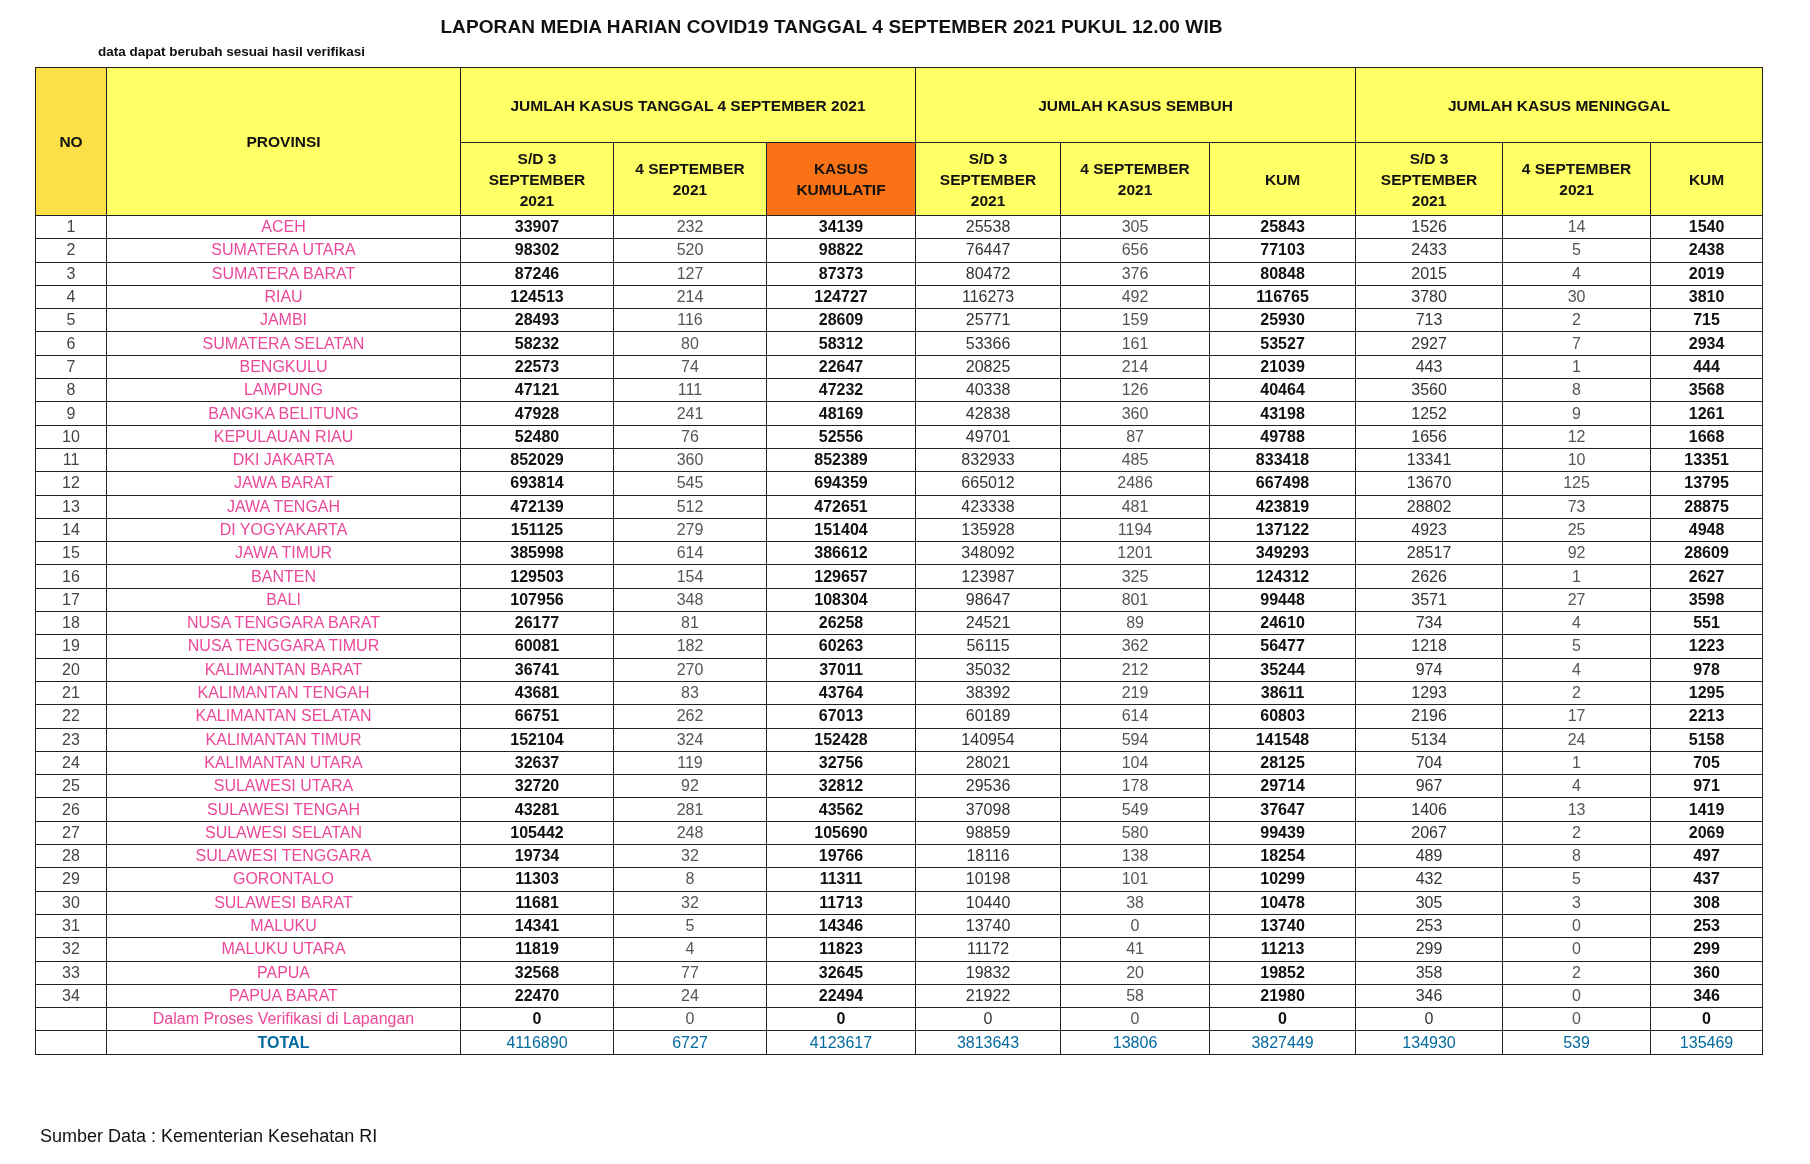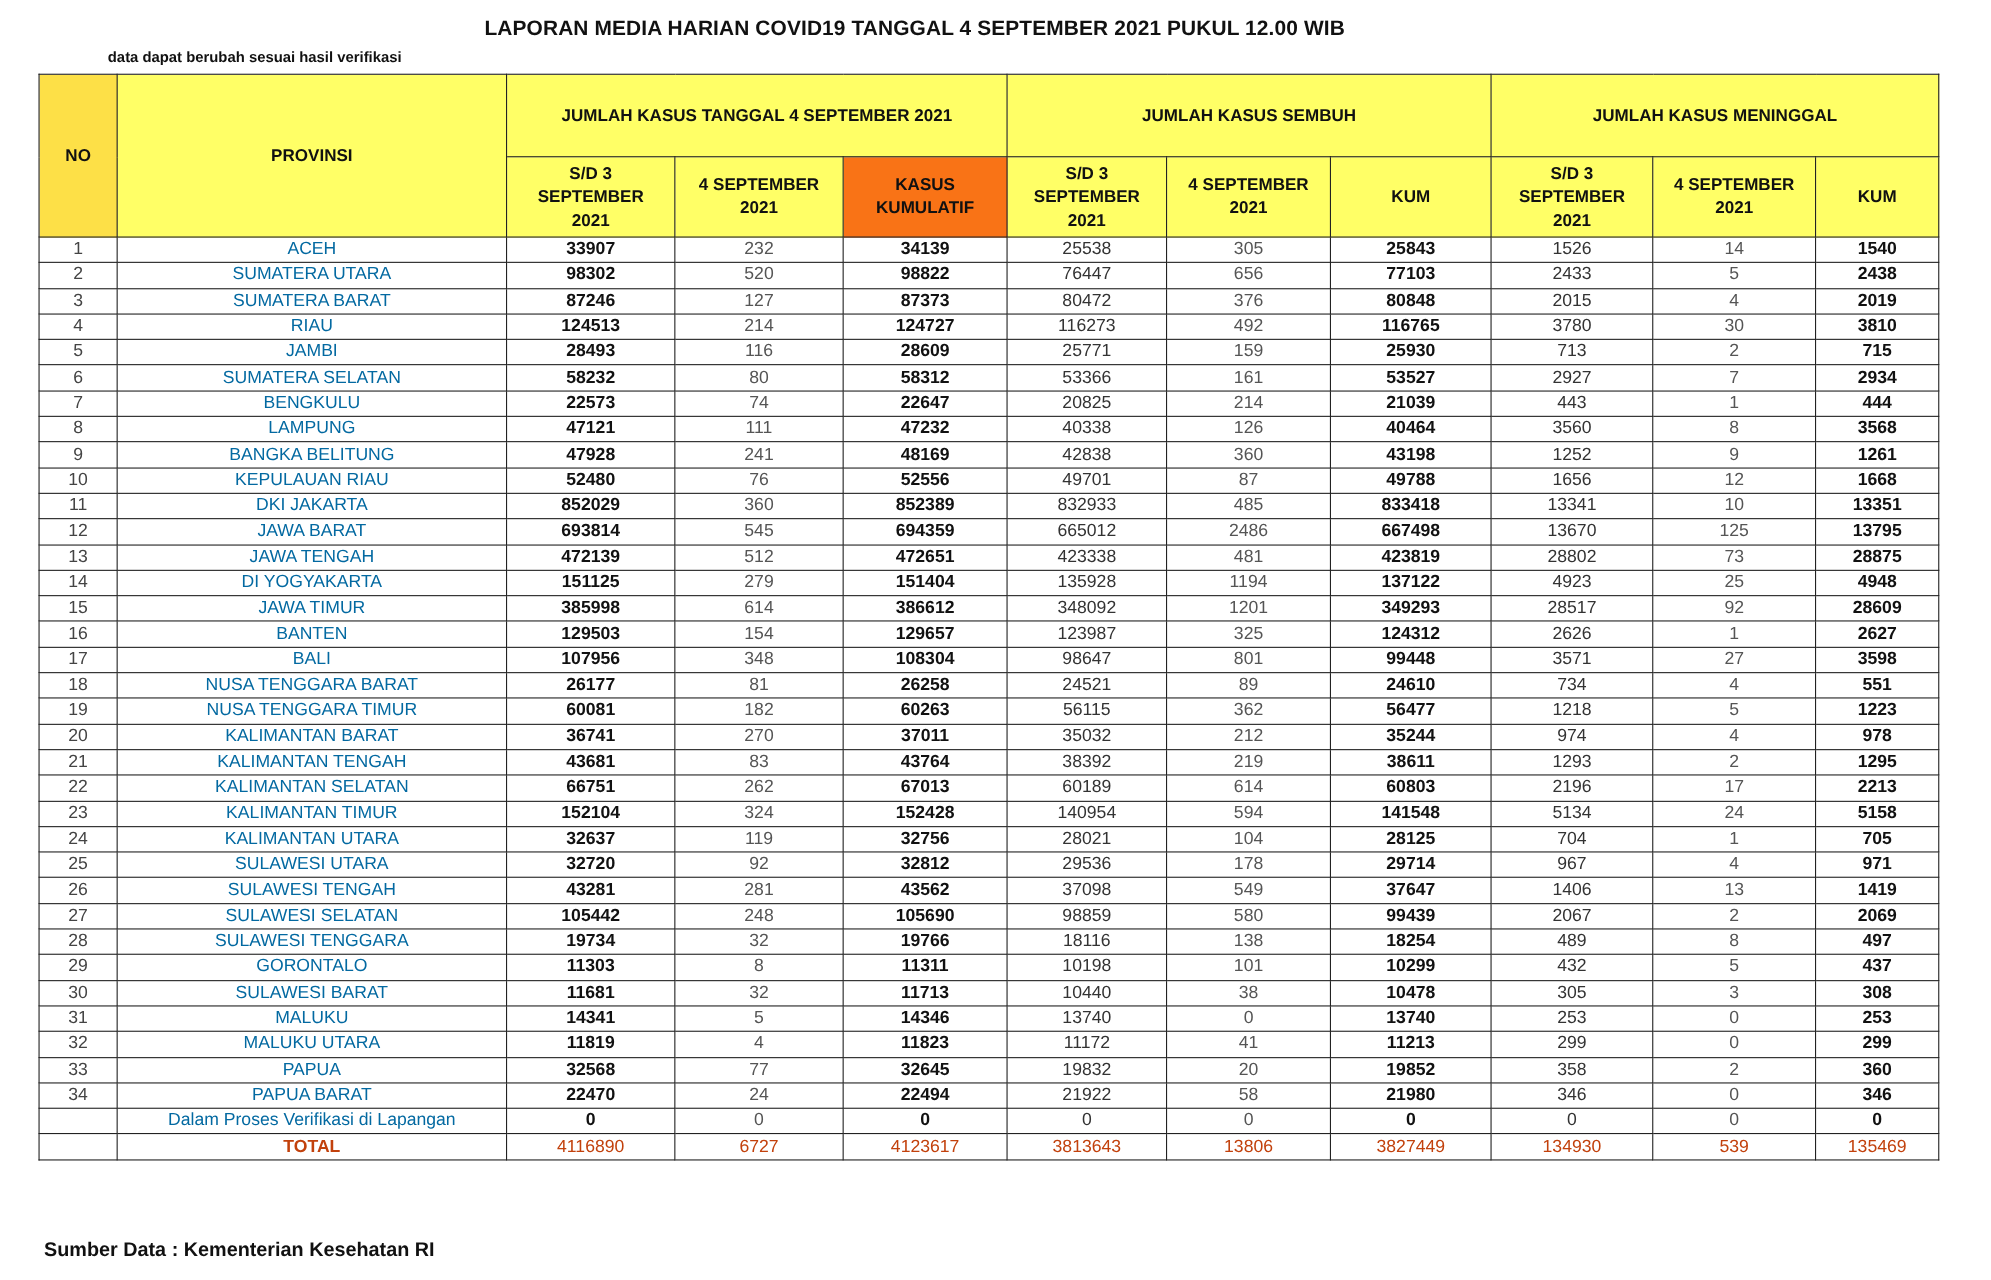--- a/index.html
+++ b/index.html
@@ -6,26 +6,26 @@
   body { width:1810px; height:1164px; position:relative; overflow:hidden; font-family:"Liberation Sans", sans-serif; color:#111; }
   .title { position:absolute; left:0; width:1663px; top:16px; text-align:center; font-weight:bold; font-size:19px; letter-spacing:0.1px; }
   .note { position:absolute; left:98px; top:44px; font-weight:bold; font-size:13.5px; }
   table.report { position:absolute; left:35px; top:67px; border-collapse:collapse; table-layout:fixed; width:1727px; }
   table.report td, table.report th { border:1.6px solid #222; padding:0; text-align:center; vertical-align:middle; }
   th { background:#ffff66; font-weight:bold; font-size:15.5px; line-height:21px; }
   tr.h1 th.grp { height:74px; }
   tr.h2 th { height:72px; }
   td { height:22.3px; font-family:"Liberation Sans", sans-serif; font-size:16px; line-height:20px; color:#333; }
   td.no { color:#444; }
-  td.prov { text-align:left; padding-left:2px; color:#0369a1; }
+  td.prov { text-align:left; padding-left:2px; color:#ec4899; }
   td.b { font-weight:bold; color:#111; }
   td.l { color:#555; }
-  tr.total td { font-weight:normal; color:#c2410c; }
+  tr.total td { font-weight:normal; color:#0369a1; }
   tr.total td.prov { font-weight:bold; }
-  .source { position:absolute; left:40px; top:1126px; font-weight:bold; font-size:18px; }
+  .source { position:absolute; left:40px; top:1126px; font-weight:normal; font-size:18px; }
 </style>
 </head>
 <body>
 
 <div class="title">LAPORAN MEDIA HARIAN COVID19 TANGGAL 4 SEPTEMBER 2021 PUKUL 12.00 WIB</div>
 <div class="note">data dapat berubah sesuai hasil verifikasi</div>
 
 <table class="report">
   <colgroup>
     <col style="width:71px">

